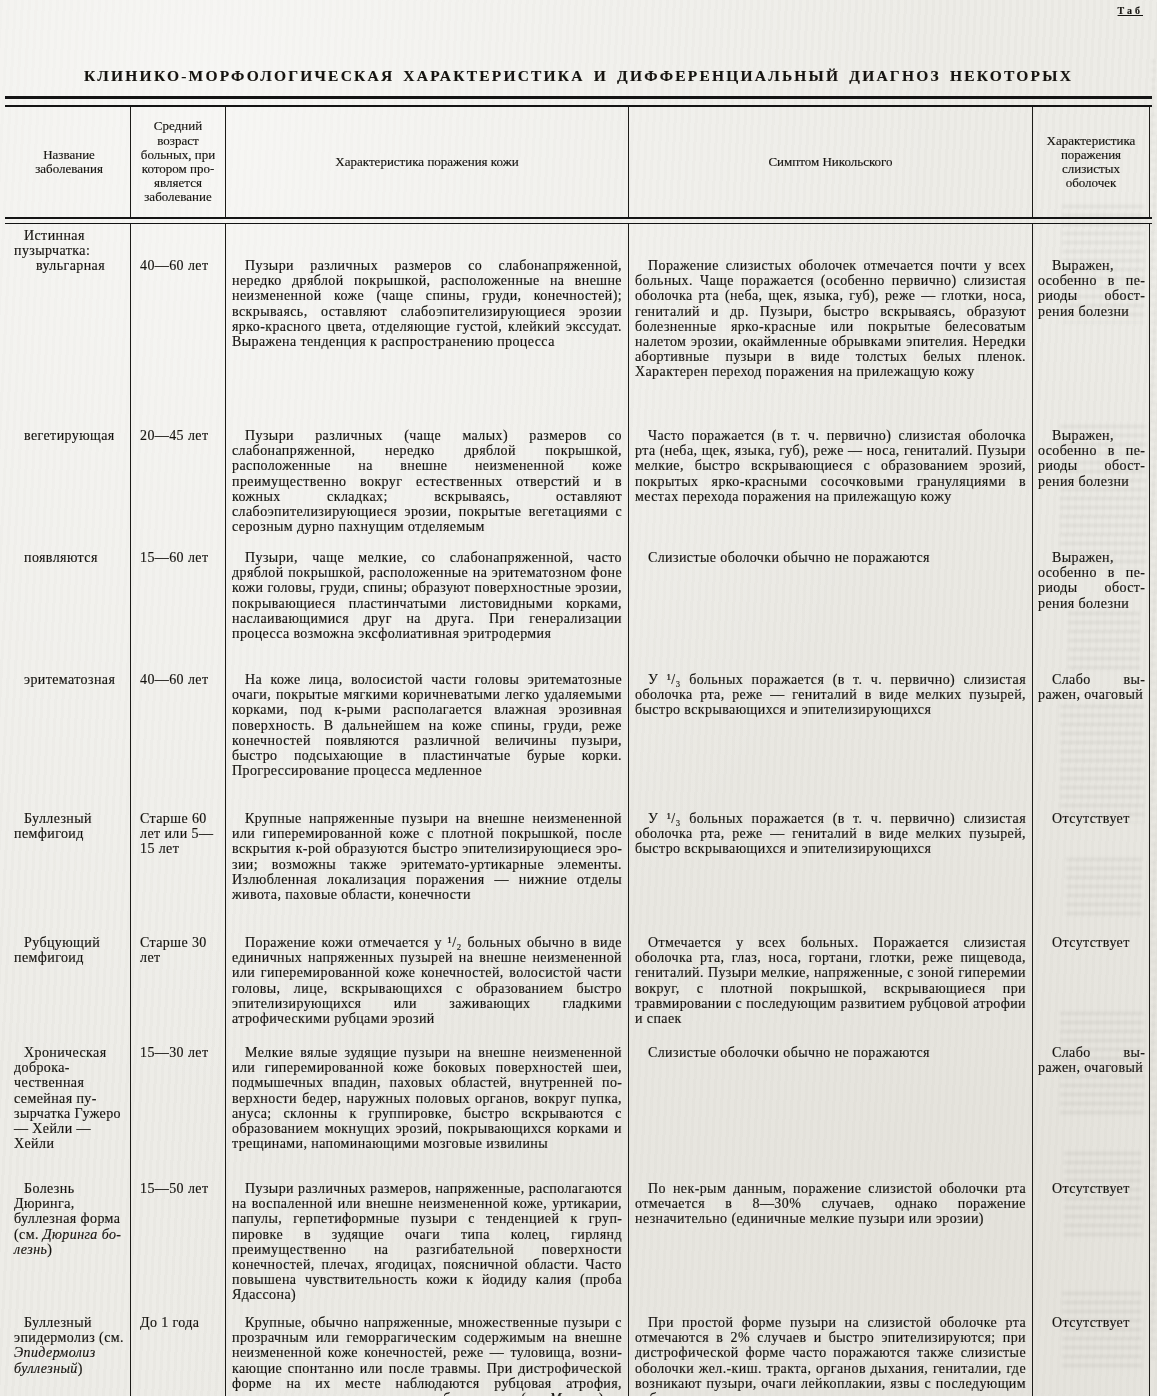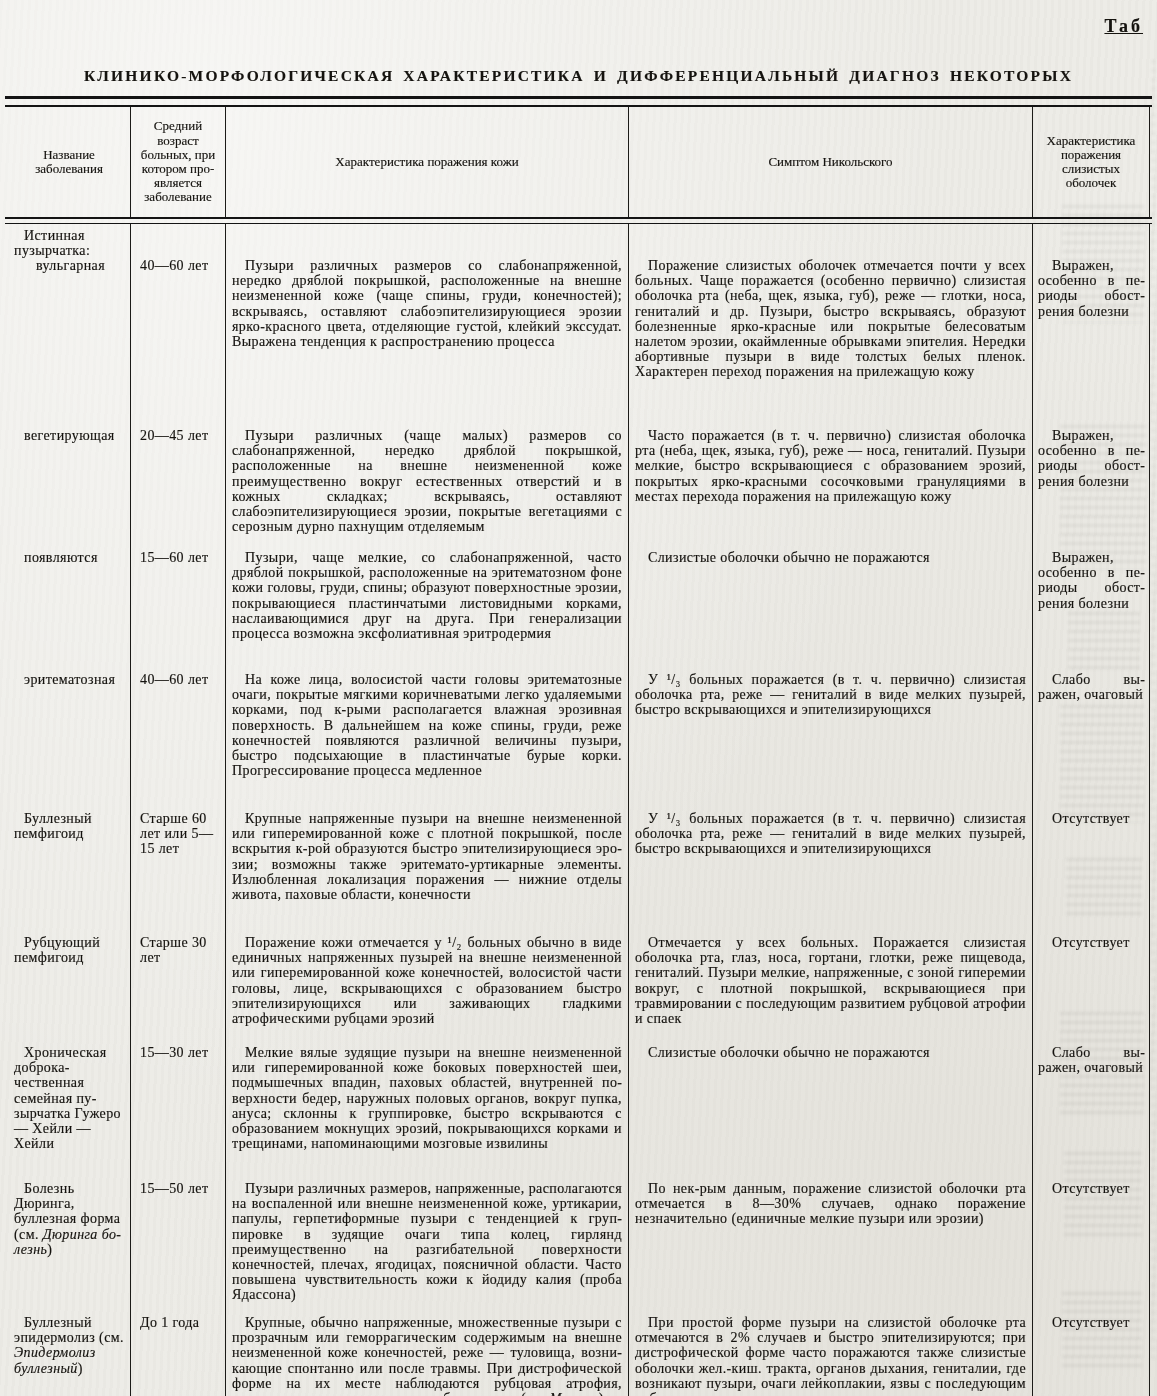--- a/index.html
+++ b/index.html
@@ -10,22 +10,22 @@
     background:
       radial-gradient(ellipse at 18% 8%, rgba(255,255,255,.55), transparent 55%),
       radial-gradient(ellipse at 85% 90%, rgba(210,206,196,.35), transparent 60%),
       repeating-linear-gradient(93deg, rgba(120,115,105,.03) 0 3px, transparent 3px 7px),
       #edece7;
     color:#15130f;
     font-family:"Liberation Serif","DejaVu Serif",serif;
     -webkit-text-stroke:.15px currentColor;
   }
   .corner{
-    position:absolute;top:16px;right:14px;
-    font-weight:bold;font-size:18px;letter-spacing:3px;text-decoration:underline;
+    position:absolute;top:5px;right:14px;
+    font-weight:bold;font-size:10px;letter-spacing:3px;text-decoration:underline;
   }
   .title{
     padding-top:26px;
     text-align:center;
     font-weight:bold;
     font-size:15.5px;
     letter-spacing:2.2px;
     word-spacing:3px;
     white-space:nowrap;
     margin-top:41px;

